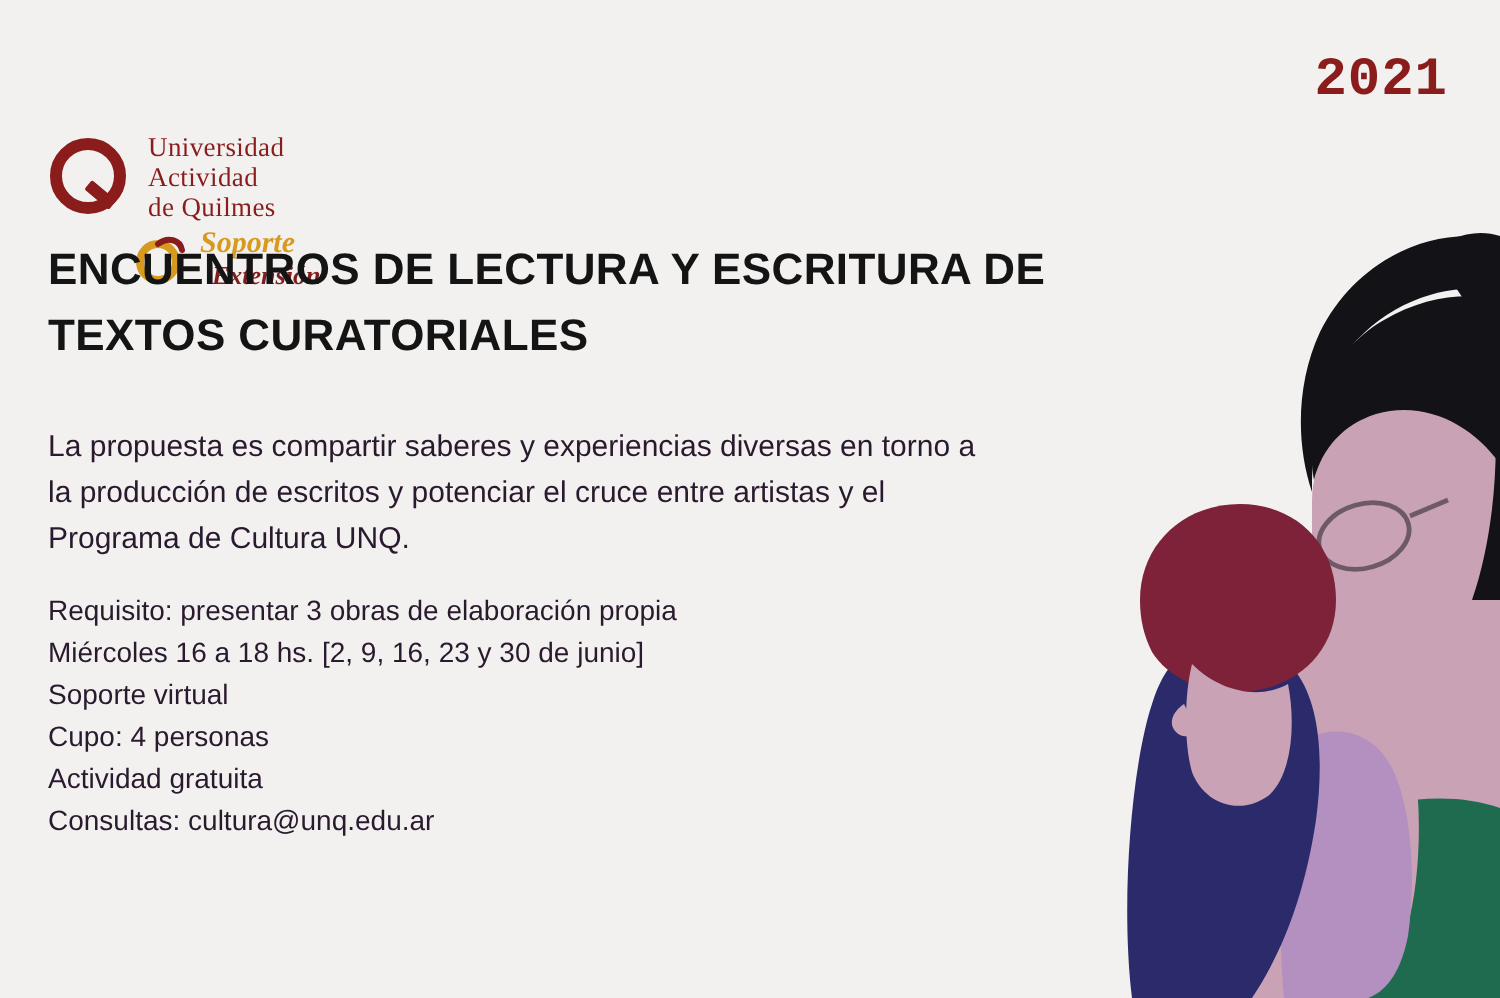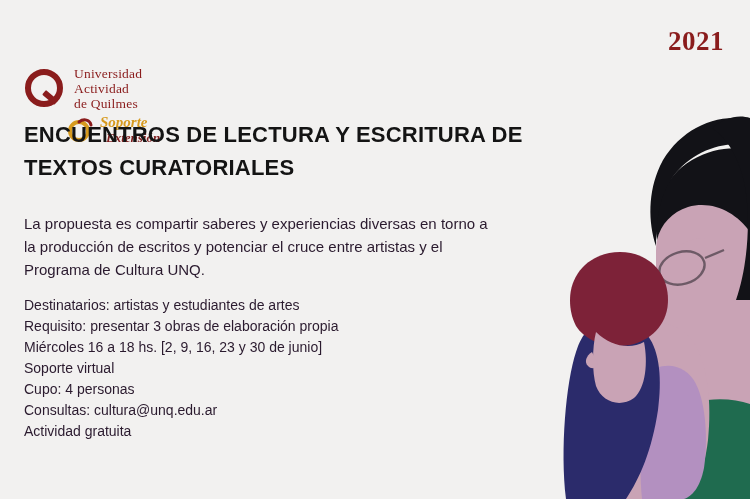--- a/index.html
+++ b/index.html
@@ -83,21 +83,21 @@
     font-size: 13px;
     line-height: 15px;
   }
 
   
   .year {
     position: absolute;
     right: 26px;
     top: 26px;
     color: #8a1c1c;
-    font-family: Liberation Serif, serif;
+    font-family: Liberation Mono, monospace;
     font-weight: bold;
     font-size: 27px;
     letter-spacing: 0.5px;
   }
 
   
   .title {
     position: absolute;
     left: 24px;
     top: 118px;
@@ -218,23 +218,22 @@
     </div>
   </div>
 
   <div class="year">2021</div>
 
   <div class="title">ENCUENTROS DE LECTURA Y ESCRITURA DE TEXTOS CURATORIALES</div>
 
   <div class="intro">La propuesta es compartir saberes y experiencias diversas en torno a la producción de escritos y potenciar el cruce entre artistas y el Programa de Cultura UNQ.</div>
 
   <div class="details">
-    <div>Destinatarios: artistas y estudiantes de artes</div>
     <div>Requisito: presentar 3 obras de elaboración propia</div>
     <div>Miércoles 16 a 18 hs. [2, 9, 16, 23 y 30 de junio]</div>
     <div>Soporte virtual</div>
     <div>Cupo: 4 personas</div>
+    <div>Actividad gratuita</div>
     <div>Consultas:  cultura@unq.edu.ar</div>
-    <div>Actividad gratuita</div>
   </div>
 
 
 </div>
 
 </body></html>

